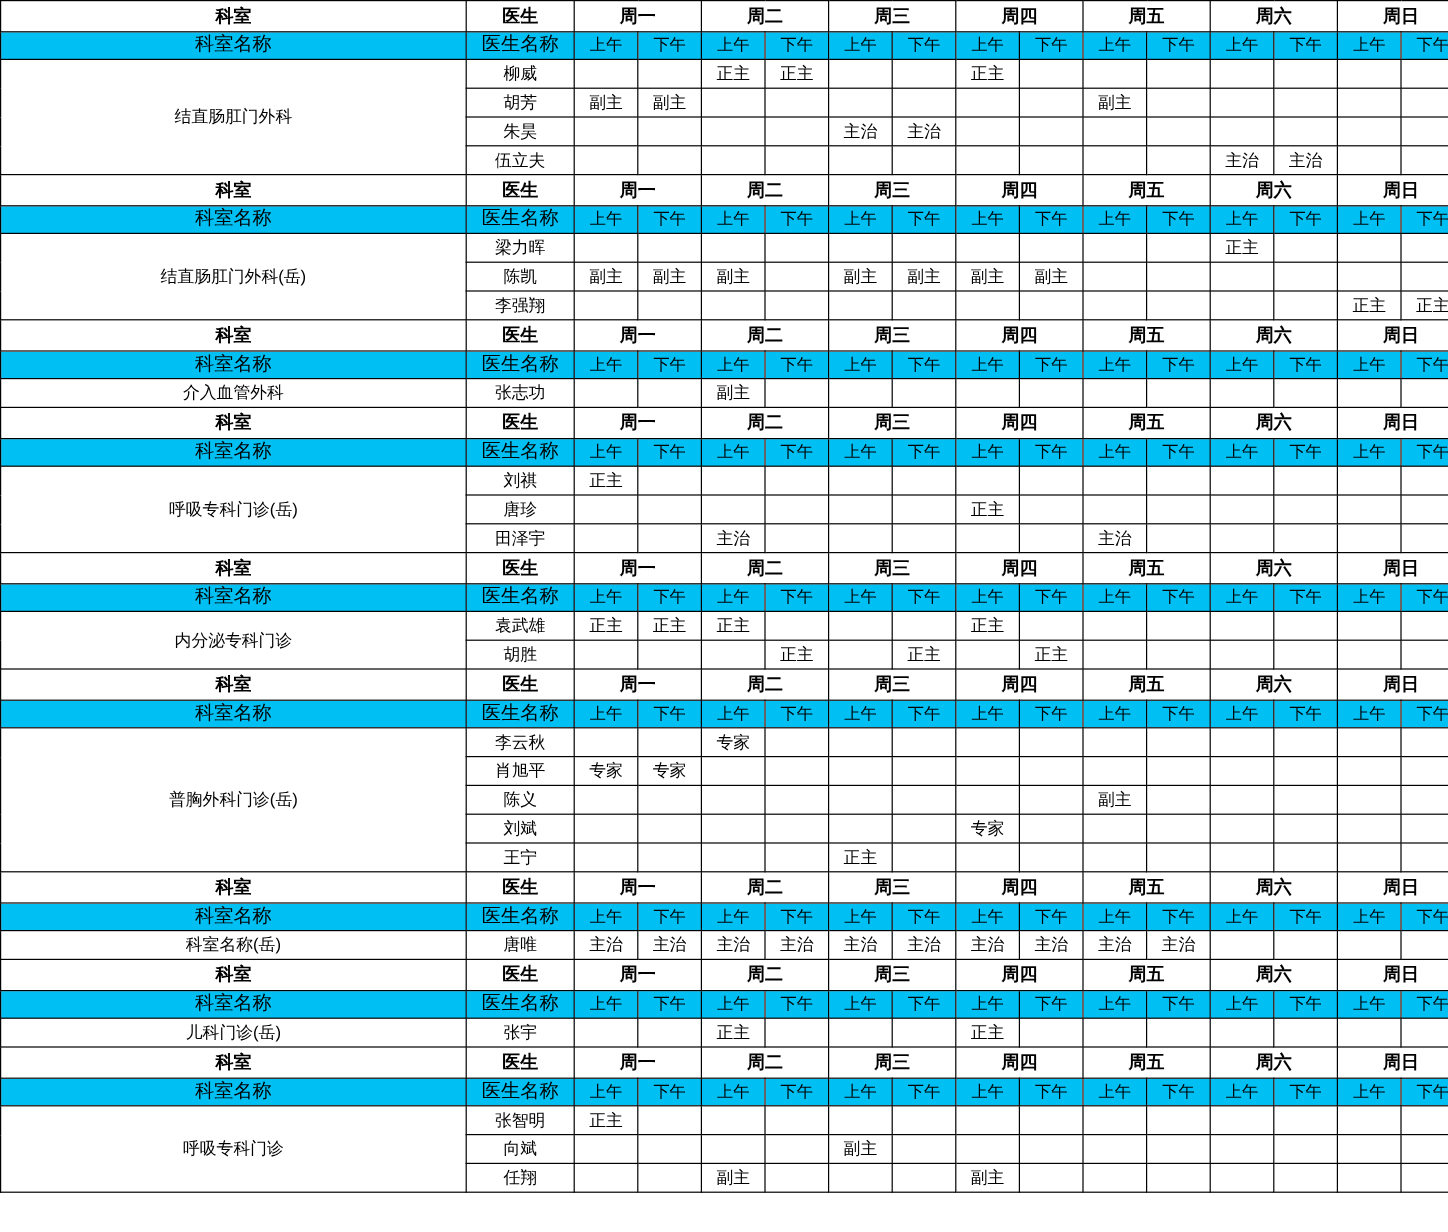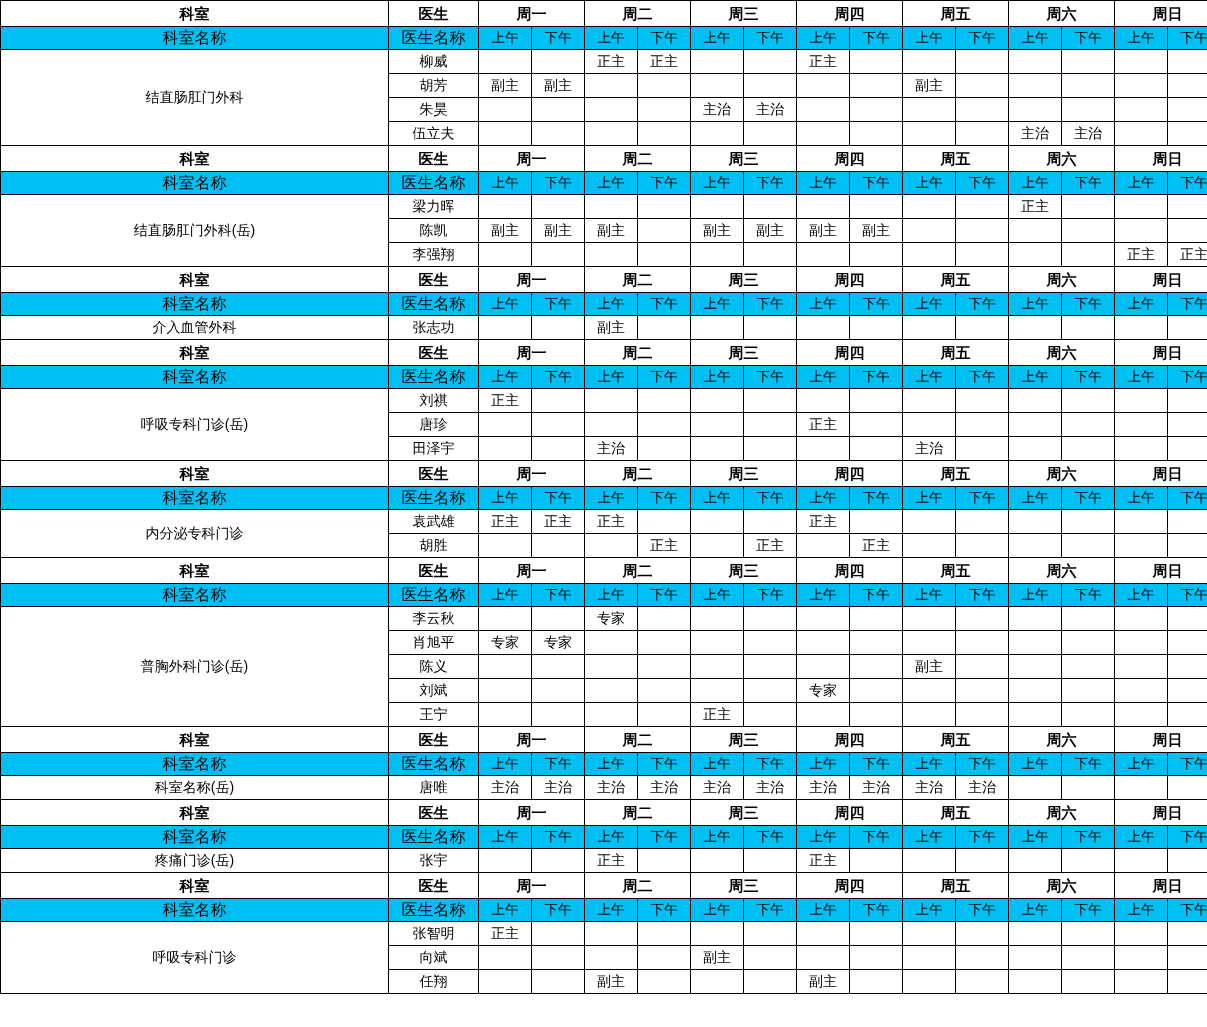--- a/index.html
+++ b/index.html
@@ -610,21 +610,21 @@
           <td>上午</td>
           <td>下午</td>
           <td>上午</td>
           <td>下午</td>
           <td>上午</td>
           <td>下午</td>
           <td>上午</td>
           <td>下午</td>
         </tr>
         <tr>
-          <td class="dept" rowspan="1">疼痛门诊(岳)</td>
+          <td class="dept" rowspan="1">儿科门诊(岳)</td>
           <td class="docn">张宇</td>
           <td class="slot"></td>
           <td class="slot"></td>
           <td class="slot">正主</td>
           <td class="slot"></td>
           <td class="slot"></td>
           <td class="slot"></td>
           <td class="slot">正主</td>
           <td class="slot"></td>
           <td class="slot"></td>

